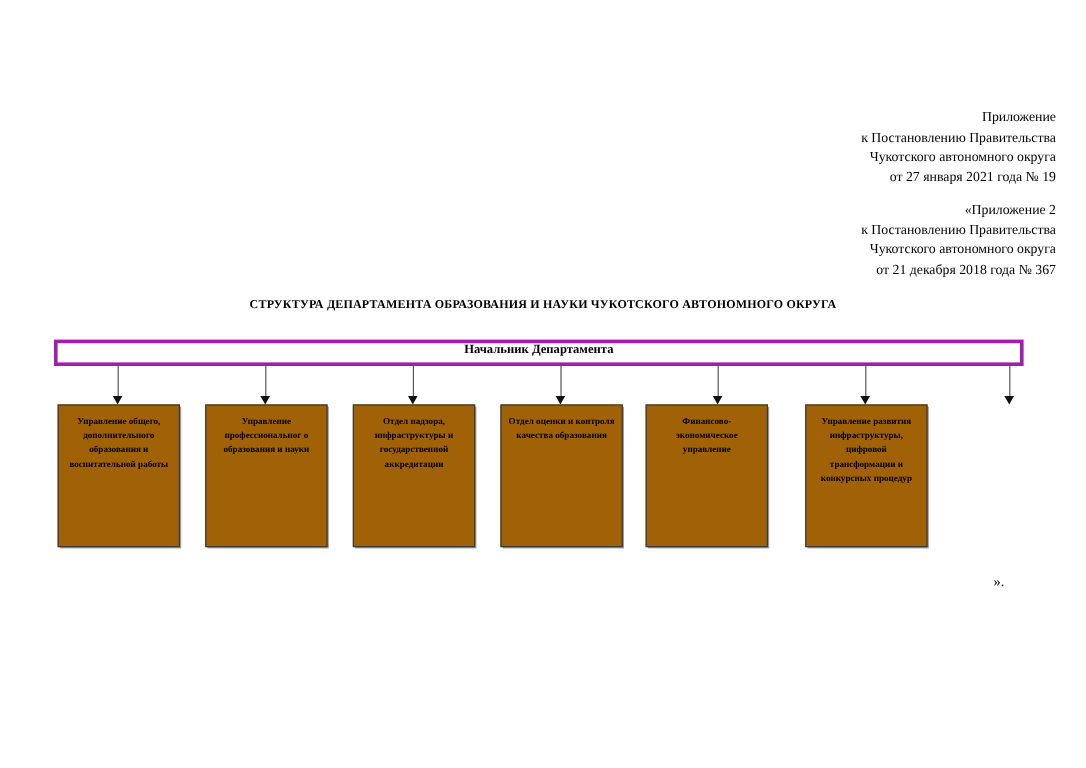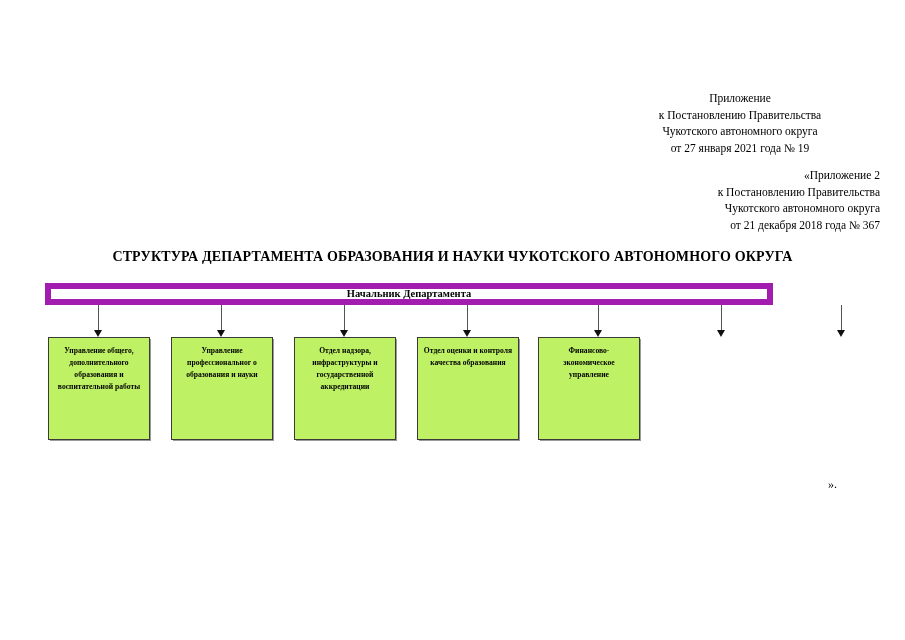--- a/index.html
+++ b/index.html
@@ -17,55 +17,55 @@
   }
 
   
   .ref-block {
     position: absolute;
     text-align: center;
     font-size: 11.5px;
     line-height: 16.5px;
     white-space: nowrap;
   }
-  #ref-block-1 { left: 600px; top: 90px; width: 280px; }
+  #ref-block-1 { left: 600px; top: 90px; width: 280px; text-align: right; }
   #ref-block-2 { left: 600px; top: 167px; width: 280px; text-align: right; }
   .ref-line { display: block; }
 
   
   #doc-title {
     position: absolute;
     left: 0;
     top: 249px;
     width: 905px;
     text-align: center;
-    font-size: 14px;
+    font-size: 10px;
     font-weight: bold;
     letter-spacing: 0.15px;
   }
 
   
   #org-chart {
     position: absolute;
     left: 0;
     top: 0;
     width: 905px;
     height: 640px;
   }
 
   #head-box {
     position: absolute;
     left: 45px;
     top: 283px;
-    width: 728px;
+    width: 808px;
     height: 22px;
-    border: 6px solid #a21caf;
+    border: 3px solid #a21caf;
     box-sizing: border-box;
     display: flex;
-    align-items: flex-end;
+    align-items: flex-start;
     justify-content: center;
   }
   #head-box .head-label {
     font-size: 10.5px;
     font-weight: bold;
   }
 
   .connector {
     position: absolute;
     top: 305px;
@@ -79,24 +79,24 @@
     width: 0;
     height: 0;
     border-left: 4.5px solid transparent;
     border-right: 4.5px solid transparent;
     border-top: 7px solid #111111;
   }
 
   .unit-box {
     position: absolute;
     top: 337px;
-    height: 103px;
+    height: 119px;
     border: 1px solid #3a3a3a;
     box-sizing: border-box;
-    background: #bef264;
+    background: #a16207;
     box-shadow: 1.5px 1.5px 0 -0.5px #9a9a9a;
   }
   .unit-label {
     display: block;
     padding: 7px 5px 0 5px;
     text-align: center;
     font-size: 7.6px;
     font-weight: bold;
     line-height: 12px;
     word-break: break-word;
@@ -158,16 +158,19 @@
   </div>
   <div class="unit-box" style="left:294px; width:102px;">
     <span class="unit-label">Отдел надзора, инфраструктуры и государственной аккредитации</span>
   </div>
   <div class="unit-box" style="left:417px; width:102px;">
     <span class="unit-label">Отдел оценки и контроля качества образования</span>
   </div>
   <div class="unit-box" style="left:538px; width:102px;">
     <span class="unit-label">Финансово-экономическое управление</span>
   </div>
+  <div class="unit-box" style="left:671px; width:102px;">
+    <span class="unit-label">Управление развития инфраструктуры, цифровой трансформации и конкурсных процедур</span>
+  </div>
 
 </div>
 
 <div id="closing-mark">».</div>
 
 </body></html>

